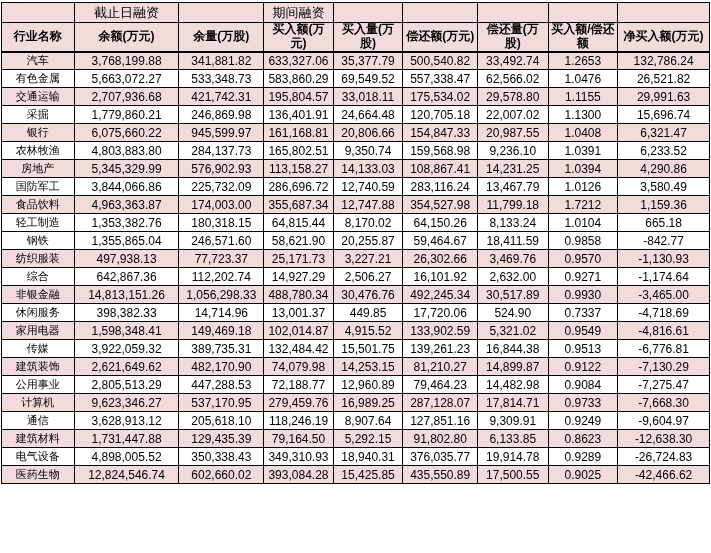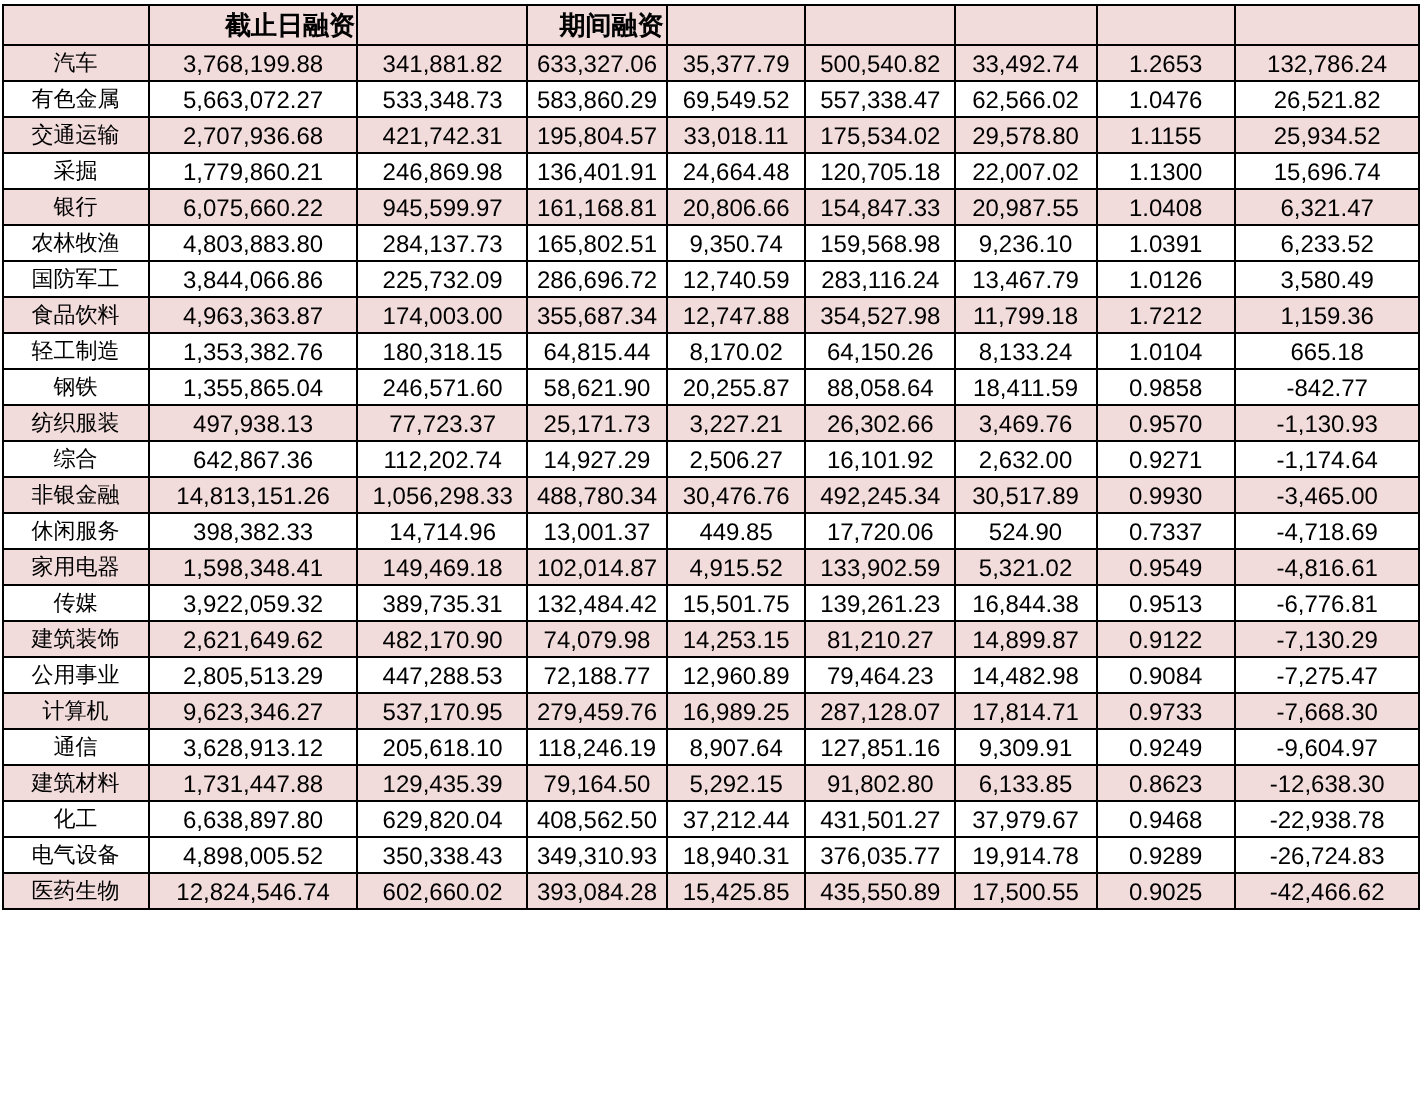--- a/index.html
+++ b/index.html
@@ -37,24 +37,23 @@
   col.c4{width:69px}
   col.c5{width:69px}
   col.c6{width:74px}
   col.c7{width:70px}
   col.c8{width:69px}
   col.c9{width:91px}
 
   tr.group-header-row{height:20px;}
   tr.group-header-row th{
     background:var(--pink);
-    font-weight:bold;
+    font-weight:normal;
     font-size:13px;
     white-space:nowrap;
-    text-align:right;
   }
   tr.col-header-row{height:28px;}
   tr.col-header-row th{
     background:var(--pink);
     font-weight:bold;
     font-size:12px;
     line-height:1.15;
     border-bottom:2px solid var(--border);
   }
   tbody tr{height:18px;}
@@ -85,20 +84,31 @@
         <th></th>
         <th>截止日融资</th>
         <th></th>
         <th>期间融资</th>
         <th></th>
         <th></th>
         <th></th>
         <th></th>
         <th></th>
       </tr>
+      <tr class="col-header-row">
+        <th>行业名称</th>
+        <th>余额(万元)</th>
+        <th>余量(万股)</th>
+        <th>买入额(万元)</th>
+        <th>买入量(万股)</th>
+        <th>偿还额(万元)</th>
+        <th>偿还量(万股)</th>
+        <th>买入额/偿还额</th>
+        <th>净买入额(万元)</th>
+      </tr>
     </thead>
     <tbody>
         <tr class="pink">
           <td class="industry-cell">汽车</td>
           <td>3,768,199.88</td>
           <td>341,881.82</td>
           <td>633,327.06</td>
           <td>35,377.79</td>
           <td>500,540.82</td>
           <td>33,492.74</td>
@@ -118,21 +128,21 @@
         </tr>
         <tr class="pink">
           <td class="industry-cell">交通运输</td>
           <td>2,707,936.68</td>
           <td>421,742.31</td>
           <td>195,804.57</td>
           <td>33,018.11</td>
           <td>175,534.02</td>
           <td>29,578.80</td>
           <td>1.1155</td>
-          <td class="net-col">25,934.52</td>
+          <td class="net-col">29,991.63</td>
         </tr>
         <tr class="white">
           <td class="industry-cell">采掘</td>
           <td>1,779,860.21</td>
           <td>246,869.98</td>
           <td>136,401.91</td>
           <td>24,664.48</td>
           <td>120,705.18</td>
           <td>22,007.02</td>
           <td>1.1300</td>
@@ -153,20 +163,31 @@
           <td class="industry-cell">农林牧渔</td>
           <td>4,803,883.80</td>
           <td>284,137.73</td>
           <td>165,802.51</td>
           <td>9,350.74</td>
           <td>159,568.98</td>
           <td>9,236.10</td>
           <td>1.0391</td>
           <td class="net-col">6,233.52</td>
         </tr>
+        <tr class="pink">
+          <td class="industry-cell">房地产</td>
+          <td>5,345,329.99</td>
+          <td>576,902.93</td>
+          <td>113,158.27</td>
+          <td>14,133.03</td>
+          <td>108,867.41</td>
+          <td>14,231.25</td>
+          <td>1.0394</td>
+          <td class="net-col">4,290.86</td>
+        </tr>
         <tr class="white">
           <td class="industry-cell">国防军工</td>
           <td>3,844,066.86</td>
           <td>225,732.09</td>
           <td>286,696.72</td>
           <td>12,740.59</td>
           <td>283,116.24</td>
           <td>13,467.79</td>
           <td>1.0126</td>
           <td class="net-col">3,580.49</td>
@@ -192,21 +213,21 @@
           <td>8,133.24</td>
           <td>1.0104</td>
           <td class="net-col">665.18</td>
         </tr>
         <tr class="white">
           <td class="industry-cell">钢铁</td>
           <td>1,355,865.04</td>
           <td>246,571.60</td>
           <td>58,621.90</td>
           <td>20,255.87</td>
-          <td>88,058.64</td>
+          <td>59,464.67</td>
           <td>18,411.59</td>
           <td>0.9858</td>
           <td class="net-col">-842.77</td>
         </tr>
         <tr class="pink">
           <td class="industry-cell">纺织服装</td>
           <td>497,938.13</td>
           <td>77,723.37</td>
           <td>25,171.73</td>
           <td>3,227.21</td>
@@ -319,31 +340,20 @@
           <td>1,731,447.88</td>
           <td>129,435.39</td>
           <td>79,164.50</td>
           <td>5,292.15</td>
           <td>91,802.80</td>
           <td>6,133.85</td>
           <td>0.8623</td>
           <td class="net-col">-12,638.30</td>
         </tr>
         <tr class="white">
-          <td class="industry-cell">化工</td>
-          <td>6,638,897.80</td>
-          <td>629,820.04</td>
-          <td>408,562.50</td>
-          <td>37,212.44</td>
-          <td>431,501.27</td>
-          <td>37,979.67</td>
-          <td>0.9468</td>
-          <td class="net-col">-22,938.78</td>
-        </tr>
-        <tr class="white">
           <td class="industry-cell">电气设备</td>
           <td>4,898,005.52</td>
           <td>350,338.43</td>
           <td>349,310.93</td>
           <td>18,940.31</td>
           <td>376,035.77</td>
           <td>19,914.78</td>
           <td>0.9289</td>
           <td class="net-col">-26,724.83</td>
         </tr>

